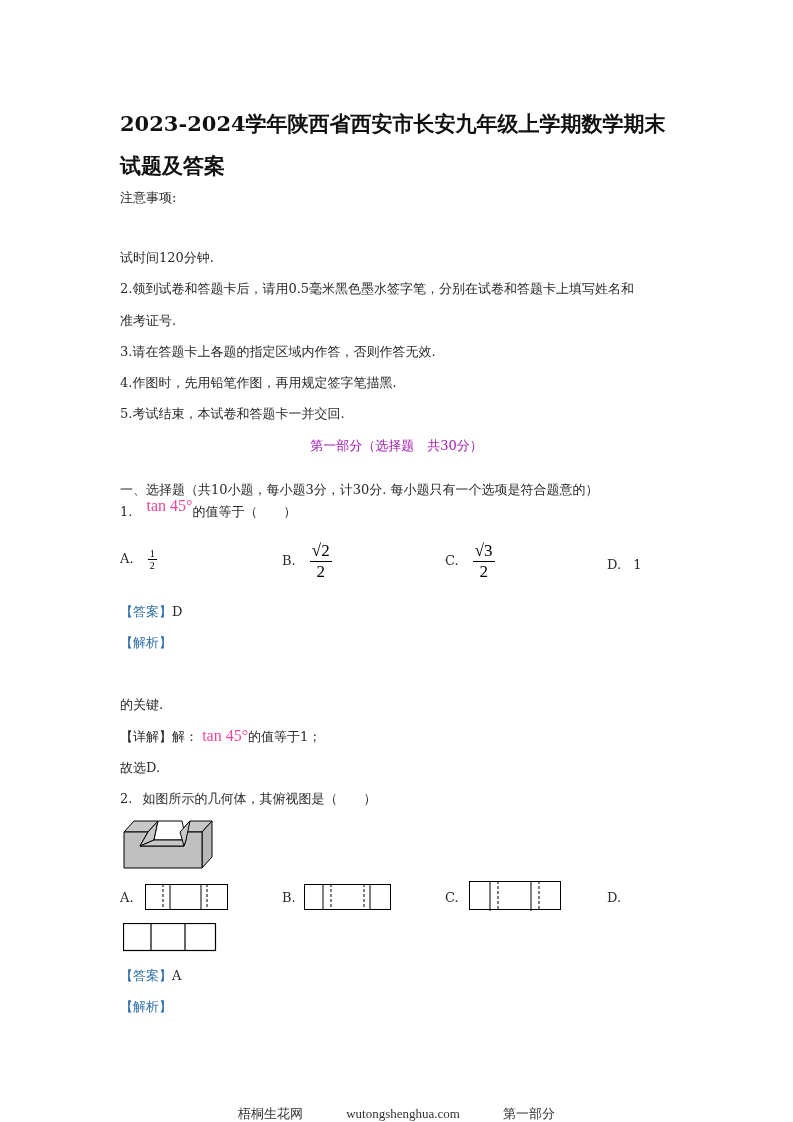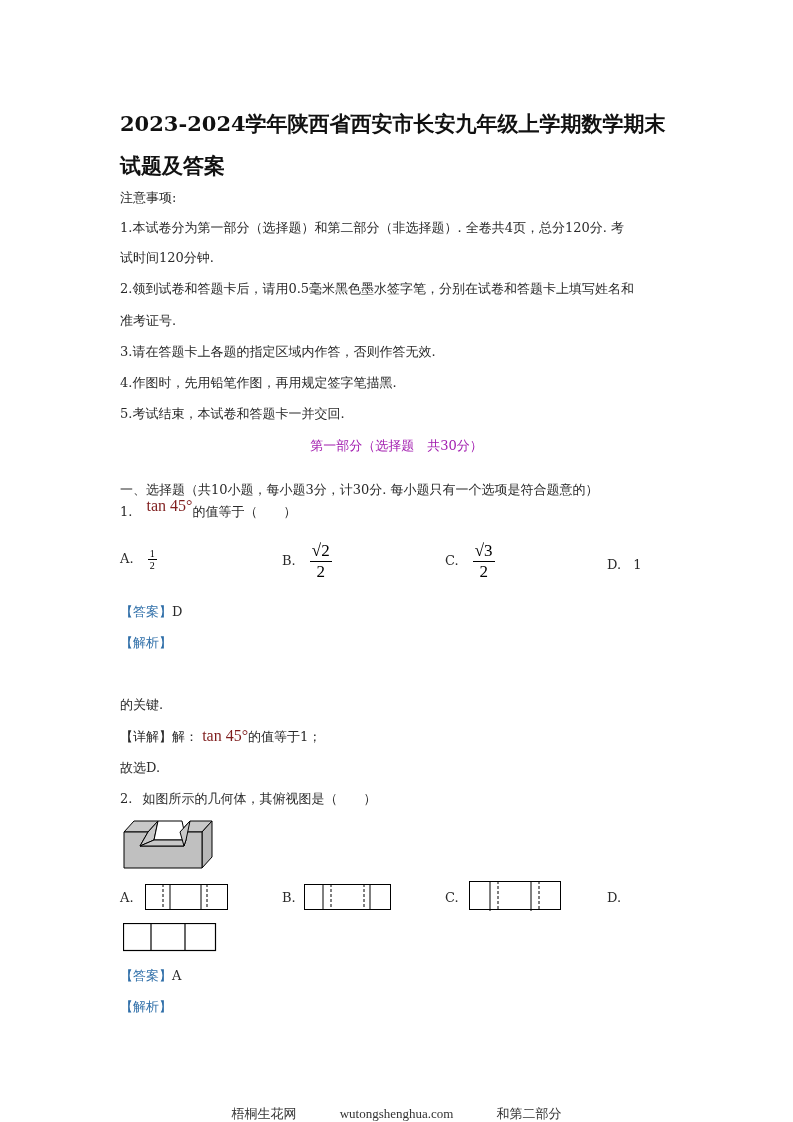--- a/index.html
+++ b/index.html
@@ -4,21 +4,21 @@
 <style>
   html, body { margin: 0; padding: 0; background: #ffffff; }
   body { width: 793px; height: 1122px; position: relative; overflow: hidden;
          font-family: "DejaVu Serif", "Liberation Serif", serif; color: #222; }
   .page { position: absolute; left: 0; top: 0; width: 793px; height: 959px; text-decoration: underline; }
   .title { position: absolute; left: 120px; top: 103px; width: 560px;
            font-size: 21px; font-weight: bold; line-height: 42px; color: #111;
            font-family: "DejaVu Serif", "Liberation Serif", serif; }
   .line { position: absolute; left: 120px; font-size: 13px; white-space: nowrap; color: #2a2a2a; text-align: center; }
   .center { position: absolute; left: 0; width: 793px; text-align: center; font-size: 13px; color: #a21caf; }
-  .math { font-family: "Liberation Serif", "DejaVu Serif", serif; font-size: 16px; color: #7f1d1d; }
+  .math { font-family: "Liberation Serif", "DejaVu Serif", serif; font-size: 16px; color: #ec4899; }
   .tag { color: #2e6ea8; }
   .opt { position: absolute; font-size: 13px; color: #2a2a2a; }
   .frac { display: inline-block; vertical-align: middle; text-align: center; margin-left: 10px;
           font-family: "Liberation Serif", "DejaVu Serif", serif; color: #000; }
   .frac .num { display: block; border-bottom: 1px solid #000; padding: 0 2px; }
   .frac .den { display: block; }
   .frac.small { font-size: 10px; }
   .frac.big { font-size: 17px; }
   .footer { position: absolute; top: 1105px; left: 0; width: 793px; text-align: center;
             font-size: 13px; color: #333; font-family: "Liberation Serif", "DejaVu Serif", serif; }
@@ -26,21 +26,20 @@
   svg { position: absolute; }
 </style>
 </head>
 <body>
 
 <div class="page">
 
   <div class="title">2023-2024学年陕西省西安市长安九年级上学期数学期末试题及答案</div>
 
   <div class="line" style="top:189px">注意事项:</div>
-  <div class="line" style="top:219px">1.本试卷分为第一部分（选择题）和第二部分（非选择题）. 全卷共4页，总分120分. 考</div>
   <div class="line" style="top:249px">试时间120分钟.</div>
   <div class="line" style="top:280px">2.领到试卷和答题卡后，请用0.5毫米黑色墨水签字笔，分别在试卷和答题卡上填写姓名和</div>
   <div class="line" style="top:312px">准考证号.</div>
   <div class="line" style="top:343px">3.请在答题卡上各题的指定区域内作答，否则作答无效.</div>
   <div class="line" style="top:374px">4.作图时，先用铅笔作图，再用规定签字笔描黑.</div>
   <div class="line" style="top:405px">5.考试结束，本试卷和答题卡一并交回.</div>
 
   <div class="center" style="top:437px">第一部分（选择题　共30分）</div>
   <div class="line" style="top:481px">一、选择题（共10小题，每小题3分，计30分. 每小题只有一个选项是符合题意的）</div>
 
@@ -141,15 +140,15 @@
   <div class="line" style="top:967px">
     <span class="tag">【答案】</span><span>A</span>
   </div>
   <div class="line" style="top:998px">
     <span class="tag">【解析】</span>
   </div>
 
   <div class="footer">
     <span>梧桐生花网</span>
     <span>wutongshenghua.com</span>
-    <span>和第二部分</span>
+    <span>第一部分</span>
   </div>
 </div>
 
 </body></html>

